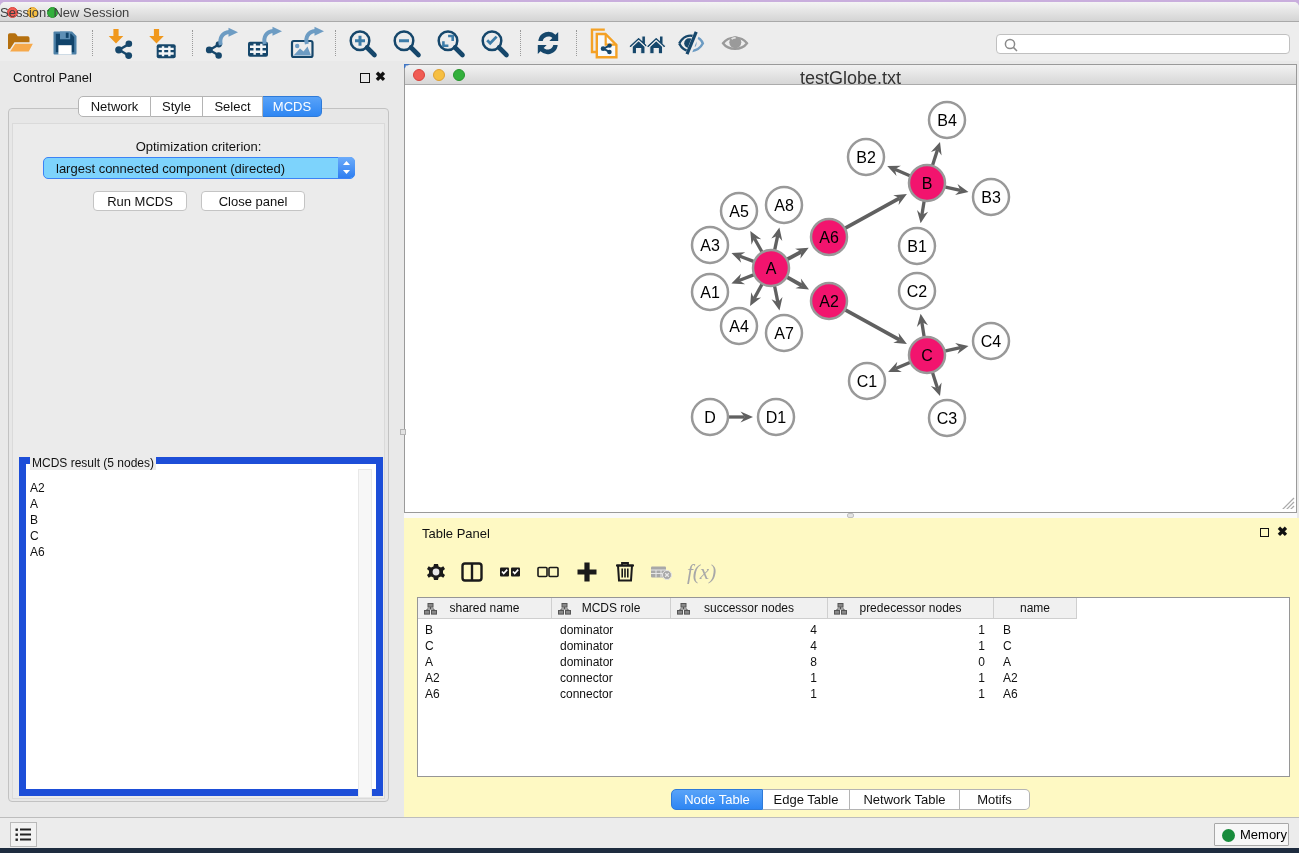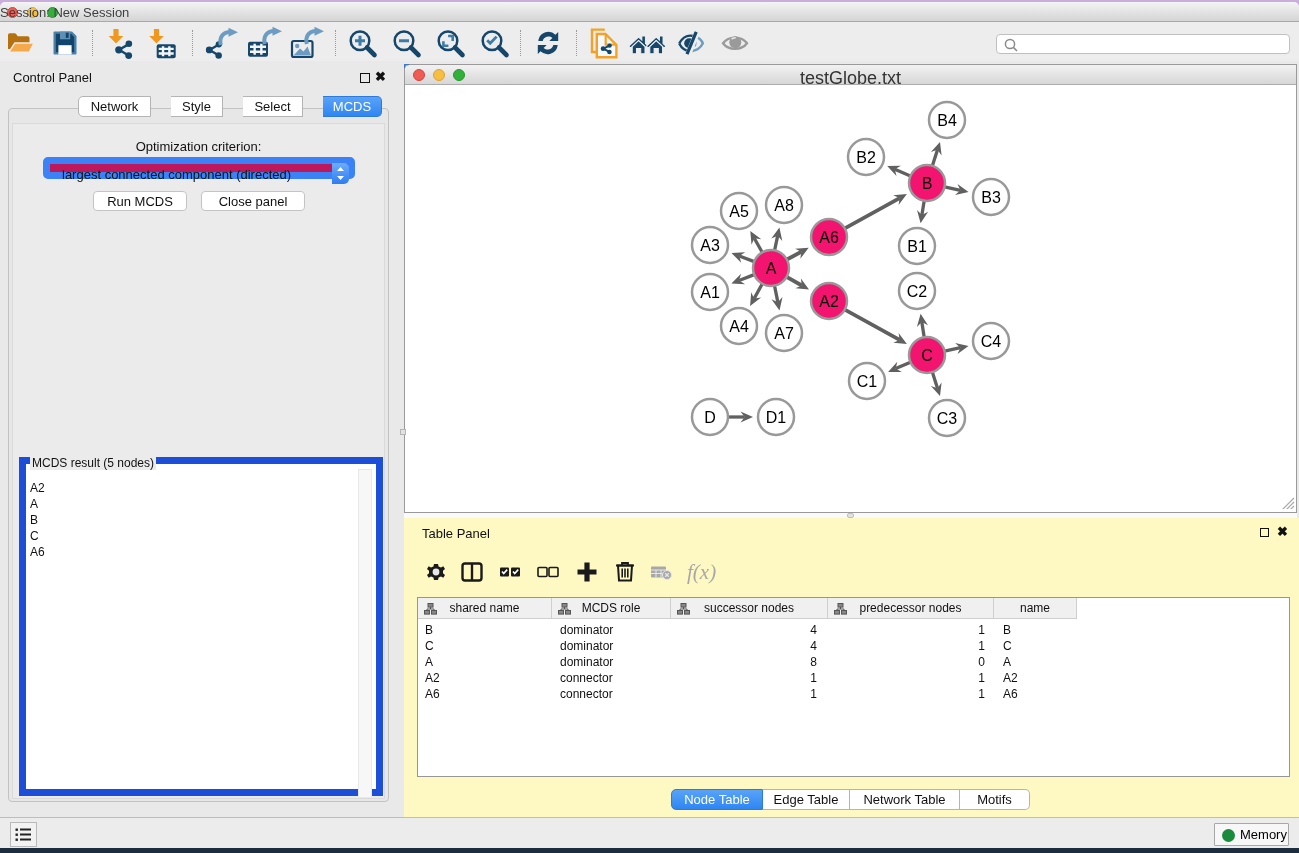--- a/index.html
+++ b/index.html
@@ -25,34 +25,34 @@
   .sep { position:absolute; top:8px; height:26px; width:0;
       border-left:1px dotted #9a9a9a; }
   .ticon { position:absolute; top:5px; }
   #searchbox { position:absolute; left:996px; top:12px; width:294px; height:20px;
       background:#fff; border:1px solid #c0c0c0; border-radius:4px; }
   
   #cpanel { position:absolute; left:0; top:61px; width:397px; height:756px; background:#e9e9e9; }
   #cpanel-title { position:absolute; left:13px; top:9px; font-size:13px; color:#111; }
   #cp-max { position:absolute; left:360px; top:12px; width:10px; height:10px; border:1.5px solid #111; }
   #cp-x { position:absolute; left:375px; top:8px; font-size:13px; font-weight:bold; color:#111; }
-  .tabrow { position:absolute; display:flex; z-index:3;gap:20px; }
+  .tabrow { position:absolute; display:flex; z-index:3; }
   .tab { height:21px; background:#fff; border:1px solid #b4b4b4; border-left:none;
      font-size:13px; color:#111; text-align:center; line-height:20px; }
   .tab.first { border-left:1px solid #b4b4b4; border-radius:5px 0 0 5px; }
   .tab.last { border-radius:0 5px 5px 0; }
   .tab.sel { background:linear-gradient(#59a3f8,#2e86f3); color:#fff; border-color:#2e7ad8; }
   #cp-outer { position:absolute; left:8px; top:47px; width:381px; height:694px;
      background:#e7e7e7; border:1px solid #c2c2c2; border-radius:4px; }
   #cp-inner { position:absolute; left:3px; top:14px; width:373px; height:676px;
      background:#ebebeb; border:1px solid #dadada; }
   #opt-label { position:absolute; left:0; top:15px; width:100%; text-align:center;
      font-size:13px; color:#111; }
   #dropdown { position:absolute; left:30px; top:33px; width:312px; height:22px;
-     background:#be185d; border:7px solid #3b82f6; border-radius:5px; }
+     background:#7dd3fc; border:1px solid #3b82f6; border-radius:5px; }
   #dropdown .txt { position:absolute; left:12px; top:3px; font-size:13px; color:#111; }
   #dropdown .stepper { position:absolute; right:-1px; top:-1px; width:17px; height:21px;
      background:linear-gradient(#6cacfa,#2e7ef1); border-radius:0 5px 5px 0; }
   .btn { position:absolute; height:20px; background:#fff; border:1px solid #c4c4c4;
      border-radius:4px; font-size:13px; color:#111; text-align:center; line-height:19px; }
   
   #groupbox { position:absolute; left:6px; top:333px; width:364px; height:339px;
       border:7px solid #1d4ed8; background:#fff; }
   #gb-legend { position:absolute; left:4px; top:-8px; background:#ebebeb; font-size:12px;
       padding:0 2px; color:#111; }

